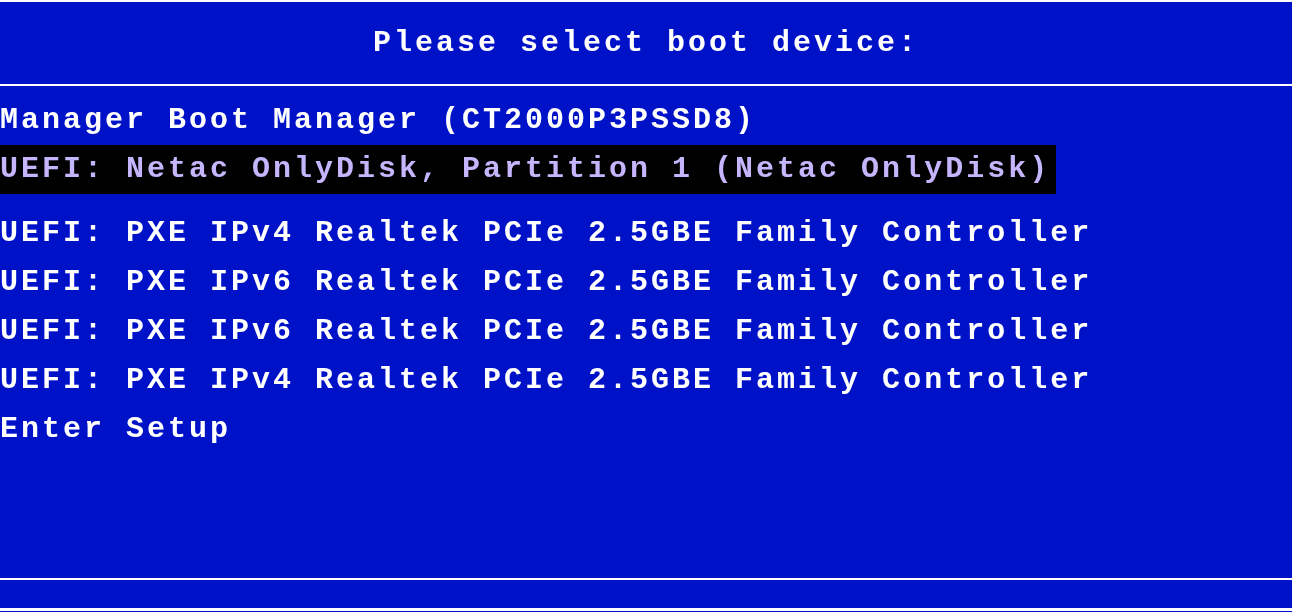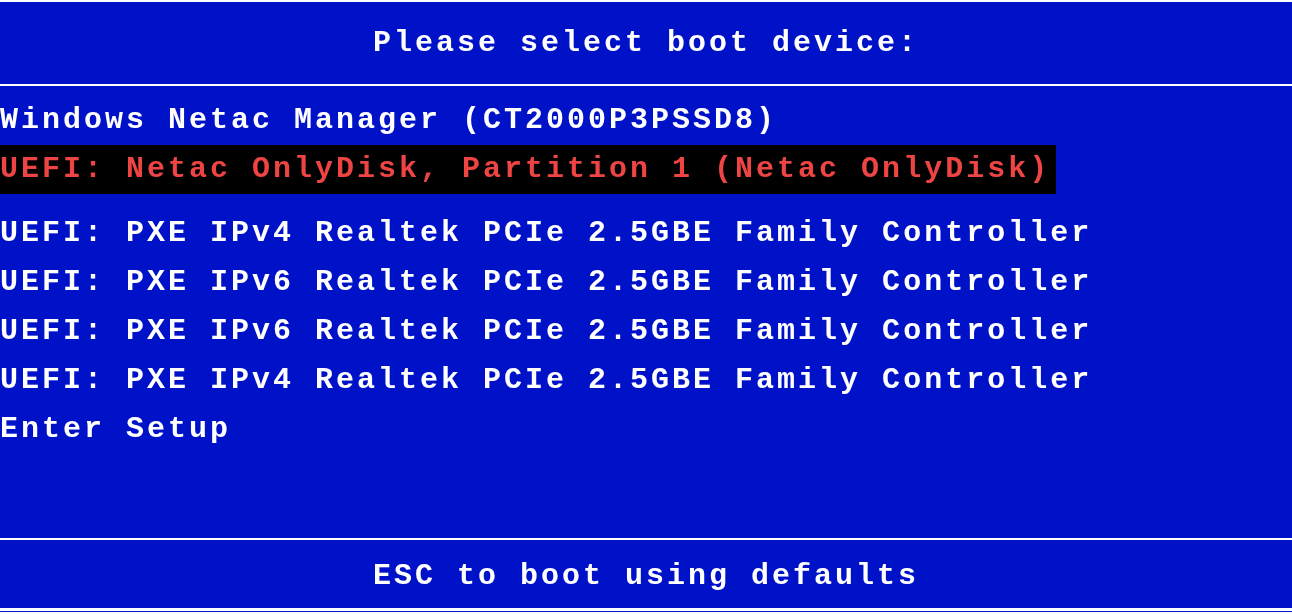--- a/index.html
+++ b/index.html
@@ -52,21 +52,21 @@
     }
     .boot-item {
       padding: 2px 8px 2px 0;
       line-height: 1.5;
       white-space: nowrap;
       overflow: hidden;
       cursor: pointer;
     }
     .boot-item.selected {
       background: #000000;
-      color: #ef4444;
+      color: #c4b5fd;
       display: inline-block;
       padding-right: 6px;
     }
     .selected-wrapper {
       line-height: 1.5;
     }
     .hints-section {
       text-align: center;
       padding: 16px 0 12px 0;
       line-height: 1.35;
@@ -90,21 +90,21 @@
 <body>
 
 <div class="container">
 
   <div class="header-section">
     <span>Please select boot device:</span>
   </div>
 
   <div class="list-section">
     <div class="boot-item">
-      <span>Windows Netac Manager (CT2000P3PSSD8)</span>
+      <span>Manager Boot Manager (CT2000P3PSSD8)</span>
     </div>
     <div class="selected-wrapper">
       <div class="boot-item selected">
         <span>UEFI: Netac OnlyDisk, Partition 1 (Netac OnlyDisk)</span>
       </div>
     </div>
     <div class="boot-item">
       <span>UEFI: PXE IPv4 Realtek PCIe 2.5GBE Family Controller</span>
     </div>
     <div class="boot-item">
@@ -115,16 +115,15 @@
     </div>
     <div class="boot-item">
       <span>UEFI: PXE IPv4 Realtek PCIe 2.5GBE Family Controller</span>
     </div>
     <div class="boot-item">
       <span>Enter Setup</span>
     </div>
   </div>
 
   <div class="hints-section">
-    <div>ESC to boot using defaults</div>
   </div>
 
 </div>
 
 </body></html>

